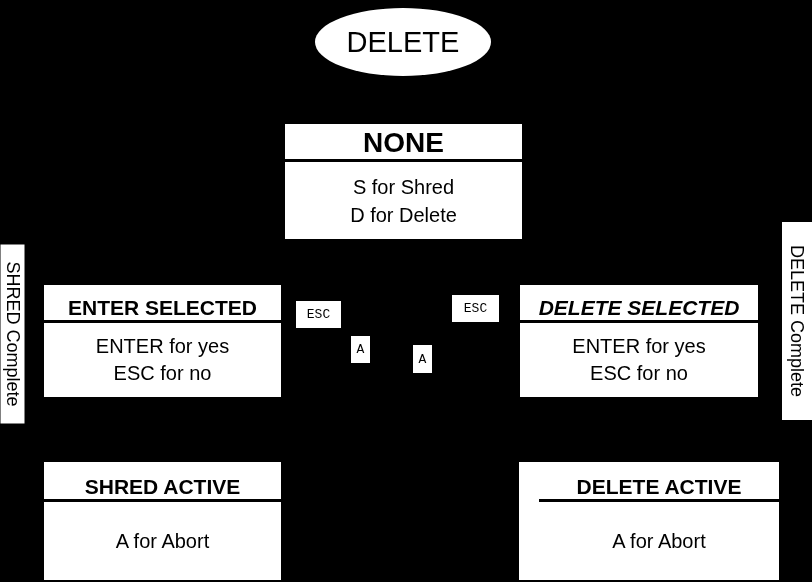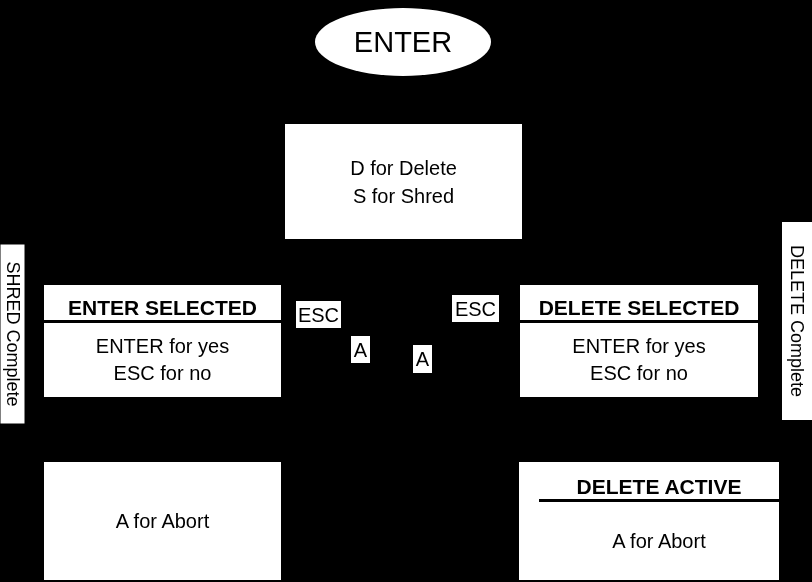--- a/index.html
+++ b/index.html
@@ -48,68 +48,71 @@
     line-height: 27px;
     text-align: center;
   }
   .state-body.wide-lines { line-height: 28px; }
   .edge-label {
     position: absolute;
     background: #ffffff;
     display: flex;
     align-items: center;
     justify-content: center;
-    font-size: 20px;
+    font-size: 13px;
     line-height: 1;
+    font-family: Liberation Mono, monospace;
   }
   .vlabel {
     position: absolute;
     background: #ffffff;
     display: flex;
     align-items: center;
     justify-content: center;
     font-size: 18px;
     line-height: 1;
     white-space: nowrap;
     transform: rotate(90deg);
   }
 </style>
 </head>
 <body>
 
 <div class="stage">
 
   <div class="ellipse" style="left:315px; top:8px; width:176px; height:68px;">
-    <span>ENTER</span>
+    <span>DELETE</span>
   </div>
 
   <div class="state" style="left:285px; top:124px; width:237px; height:115px;">
+    <div class="state-title big" style="height:33px;">NONE</div>
     <div class="state-body wide-lines">
+      <div>S for Shred</div>
       <div>D for Delete</div>
-      <div>S for Shred</div>
     </div>
   </div>
 
   <div class="state" style="left:44px; top:285px; width:237px; height:112px;">
     <div class="state-title" style="height:33px;">ENTER SELECTED</div>
     <div class="state-body">
       <div>ENTER for yes</div>
       <div>ESC for no</div>
     </div>
   </div>
 
   <div class="state" style="left:520px; top:285px; width:238px; height:112px;">
-    <div class="state-title" style="height:33px;">DELETE SELECTED</div>
+    <div class="state-title" style="height:33px;font-style:italic;">DELETE SELECTED</div>
     <div class="state-body">
       <div>ENTER for yes</div>
       <div>ESC for no</div>
     </div>
   </div>
 
   <div class="state" style="left:44px; top:462px; width:237px; height:118px;">
+    <div class="state-title" style="height:35px;">SHRED ACTIVE</div>
     <div class="state-body">
       <div>A for Abort</div>
     </div>
   </div>
 
   <div class="state" style="left:519px; top:462px; width:240px; height:118px;padding-left:20px;">
     <div class="state-title" style="height:35px;">DELETE ACTIVE</div>
     <div class="state-body">
       <div>A for Abort</div>
     </div>

